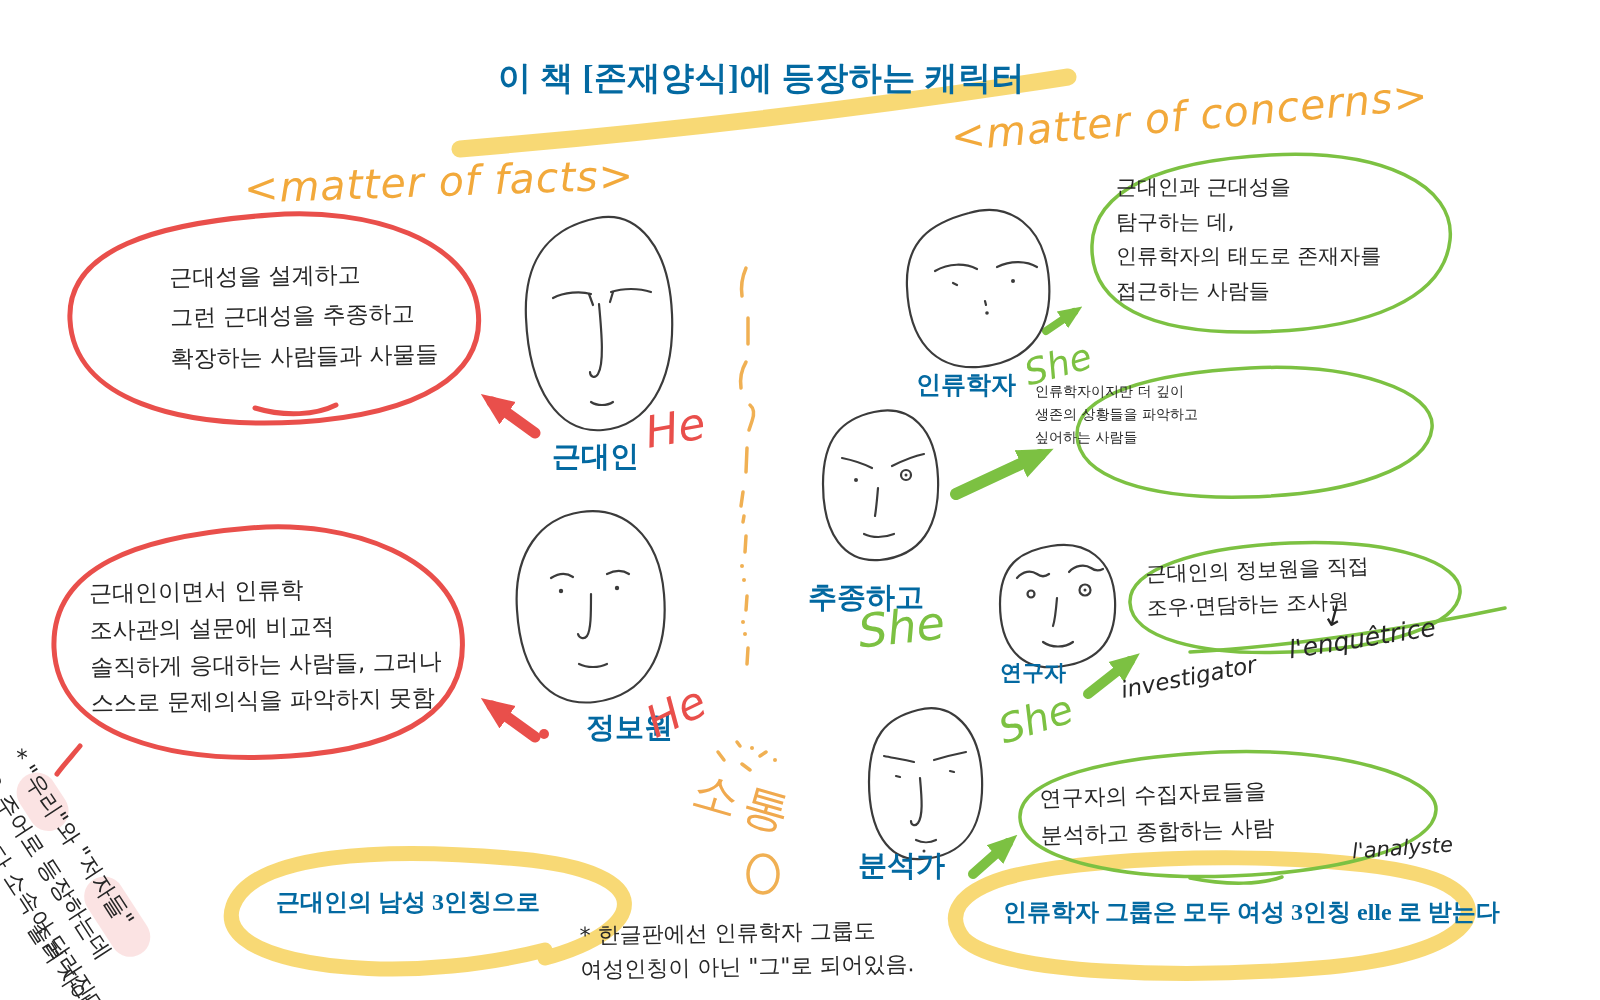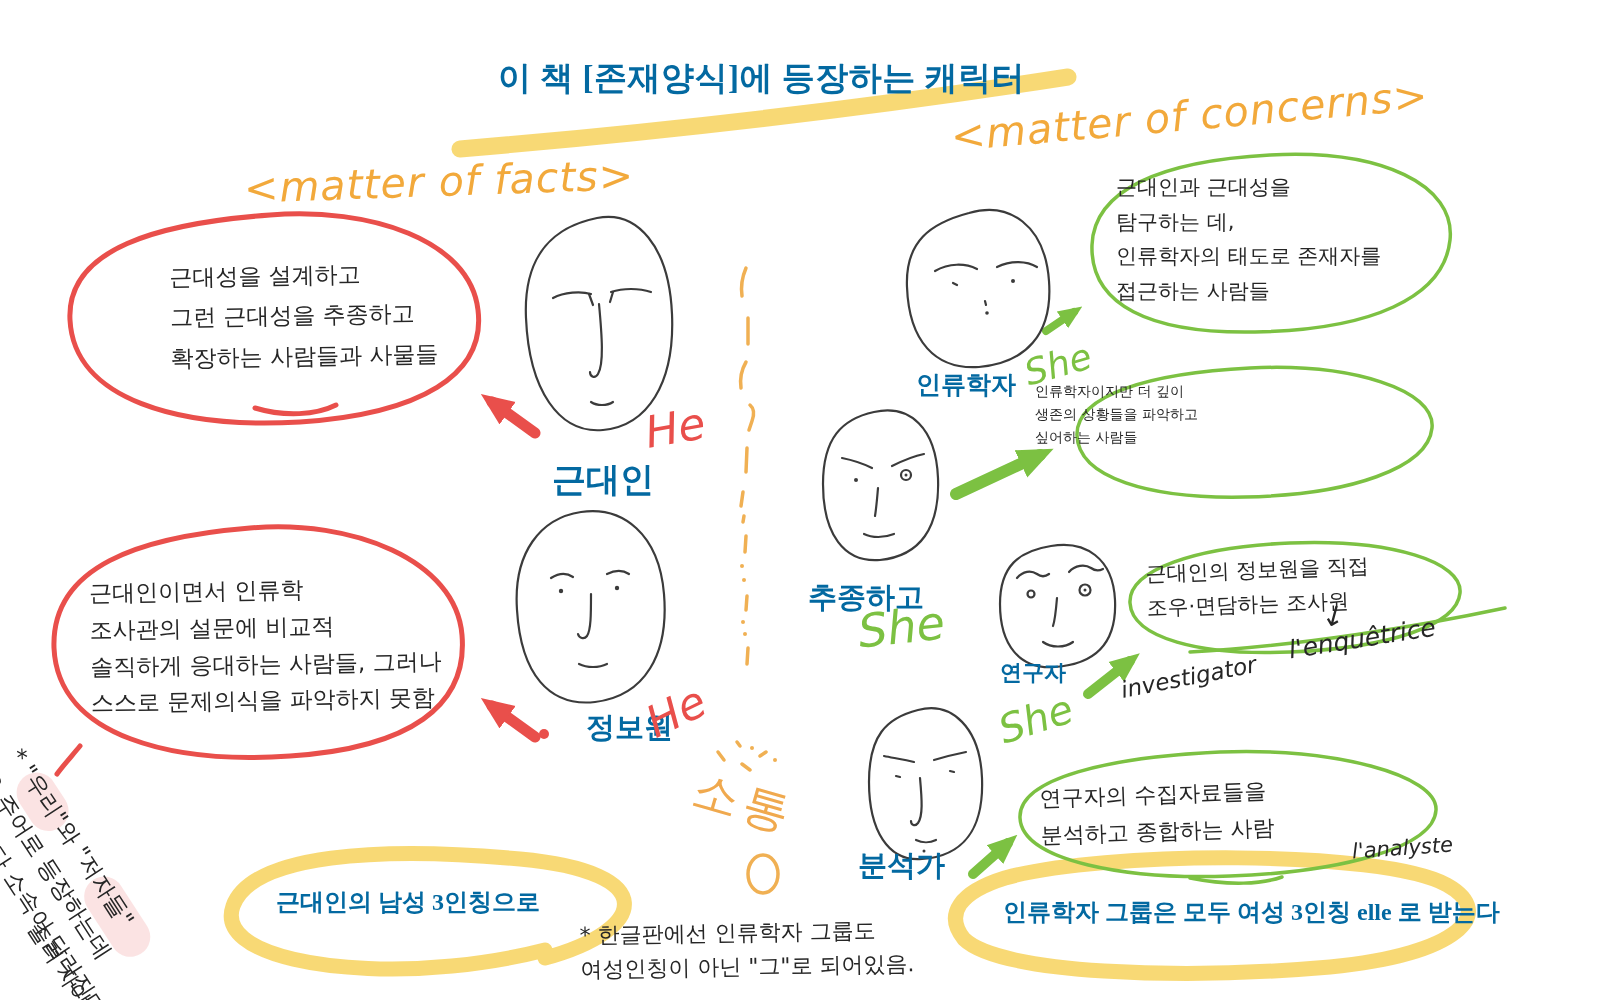--- a/index.html
+++ b/index.html
@@ -168,21 +168,21 @@
 <div class="abs txt hw pre" style="left:1035px;top:380px;font-size:14px;line-height:1.65;">인류학자이지만 더 깊이
 생존의 상황들을 파악하고
 싶어하는 사람들</div>
 
 <div class="abs txt hw pre" style="left:1146px;top:554px;font-size:21px;line-height:1.6;transform:rotate(-2deg);">근대인의 정보원을 직접
 조우·면담하는 조사원</div>
 
 <div class="abs txt hw pre" style="left:1040px;top:776px;font-size:22px;line-height:1.7;transform:rotate(-2deg);">연구자의 수집자료들을
 분석하고 종합하는 사람</div>
 
-<div class="abs txt print" style="left:552px;top:457px;font-size:34px;text-align:center;">근대인</div>
+<div class="abs txt print" style="left:552px;top:437px;font-size:29px;text-align:center;">근대인</div>
 <div class="abs txt hw script red" style="left:645px;top:402px;font-size:44px;transform:rotate(-10deg);">He</div>
 
 <div class="abs txt print" style="left:560px;top:708px;font-size:29px;margin-left:26px;">정보원</div>
 <div class="abs txt hw script red" style="left:646px;top:686px;font-size:44px;transform:rotate(-26deg);">He</div>
 
 <div class="abs txt print" style="left:916px;top:368px;font-size:25px;">인류학자</div>
 <div class="abs txt hw script green" style="left:1024px;top:344px;font-size:36px;transform:rotate(-16deg);">She</div>
 
 <div class="abs txt print" style="left:808px;top:578px;font-size:29px;">추종하고</div>
 <div class="abs txt hw script green" style="left:858px;top:600px;font-size:46px;transform:rotate(-6deg);">She</div>

